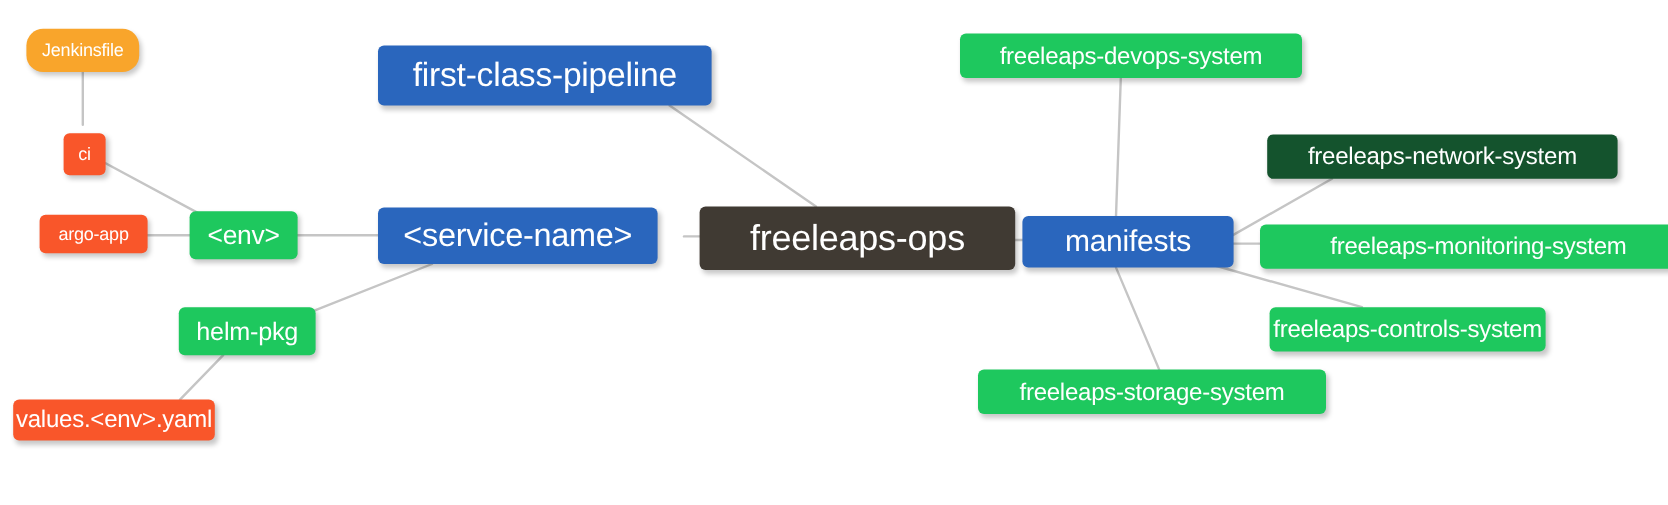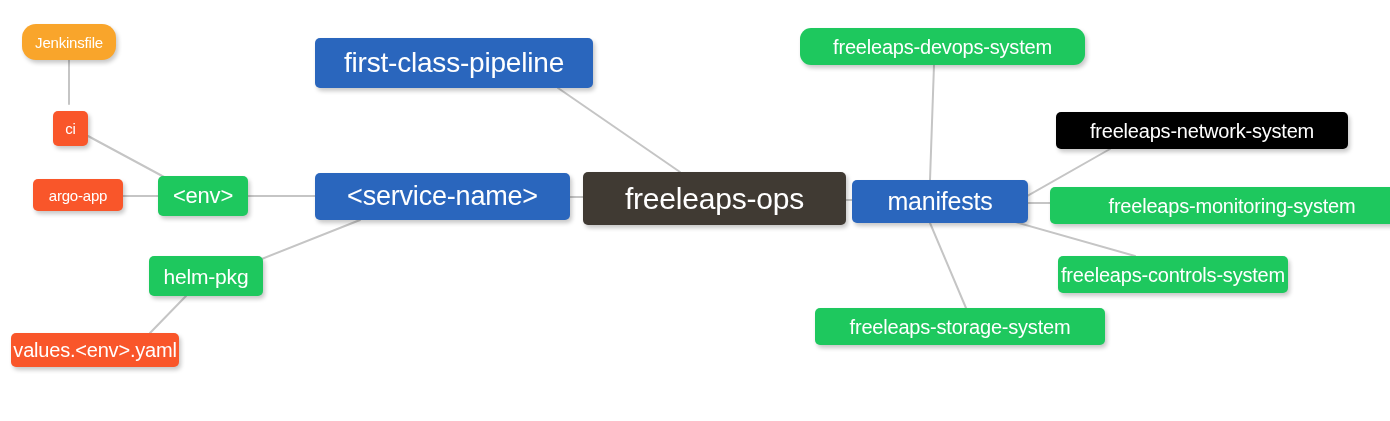--- a/index.html
+++ b/index.html
@@ -78,33 +78,33 @@
       </div>
       <div class="node" style="left: 149px; top: 256px; width: 114px; height: 40px; background: rgb(30, 200, 94); font-size: 21px;">
         <span class="node-label">helm-pkg</span>
       </div>
       <div class="node" style="left: 11px; top: 333px; width: 168px; height: 34px; background: rgb(249, 86, 42); font-size: 20px; justify-content: center;">
         <span class="node-label">values.&lt;env&gt;.yaml</span>
       </div>
       <div class="node" style="left: 315px; top: 38px; width: 278px; height: 50px; background: rgb(42, 102, 189); font-size: 28px;">
         <span class="node-label">first-class-pipeline</span>
       </div>
-      <div class="node" style="left: 315px; top: 173px; width: 255px; height: 47px; background: rgb(42, 102, 189); font-size: 27px;">
+      <div class="node" style="left: 315px; top: 173px; width: 233px; height: 47px; background: rgb(42, 102, 189); font-size: 27px;">
         <span class="node-label">&lt;service-name&gt;</span>
       </div>
       <div class="node" style="left: 583px; top: 172px; width: 263px; height: 53px; background: rgb(64, 58, 51); font-size: 30px;">
         <span class="node-label">freeleaps-ops</span>
       </div>
       <div class="node" style="left: 852px; top: 180px; width: 176px; height: 43px; background: rgb(42, 102, 189); font-size: 25px;">
         <span class="node-label">manifests</span>
       </div>
-      <div class="node" style="left: 800px; top: 28px; width: 285px; height: 37px; background: rgb(30, 200, 94); font-size: 20px; border-radius: 11px;">
+      <div class="node" style="left: 800px; top: 28px; width: 285px; height: 37px; background: rgb(30, 200, 94); font-size: 20px;">
         <span class="node-label">freeleaps-devops-system</span>
       </div>
-      <div class="node" style="left: 1056px; top: 112px; width: 292px; height: 37px; background: #000000; font-size: 20px;">
+      <div class="node" style="left: 1056px; top: 112px; width: 292px; height: 37px; background: #14532d; font-size: 20px;">
         <span class="node-label">freeleaps-network-system</span>
       </div>
       <div class="node" style="left: 1050px; top: 187px; width: 364px; height: 37px; background: rgb(30, 200, 94); font-size: 20px;">
         <span class="node-label">freeleaps-monitoring-system</span>
       </div>
       <div class="node" style="left: 1058px; top: 256px; width: 230px; height: 37px; background: rgb(30, 200, 94); font-size: 20px;">
         <span class="node-label">freeleaps-controls-system</span>
       </div>
       <div class="node" style="left: 815px; top: 308px; width: 290px; height: 37px; background: rgb(30, 200, 94); font-size: 20px;">
         <span class="node-label">freeleaps-storage-system</span>

